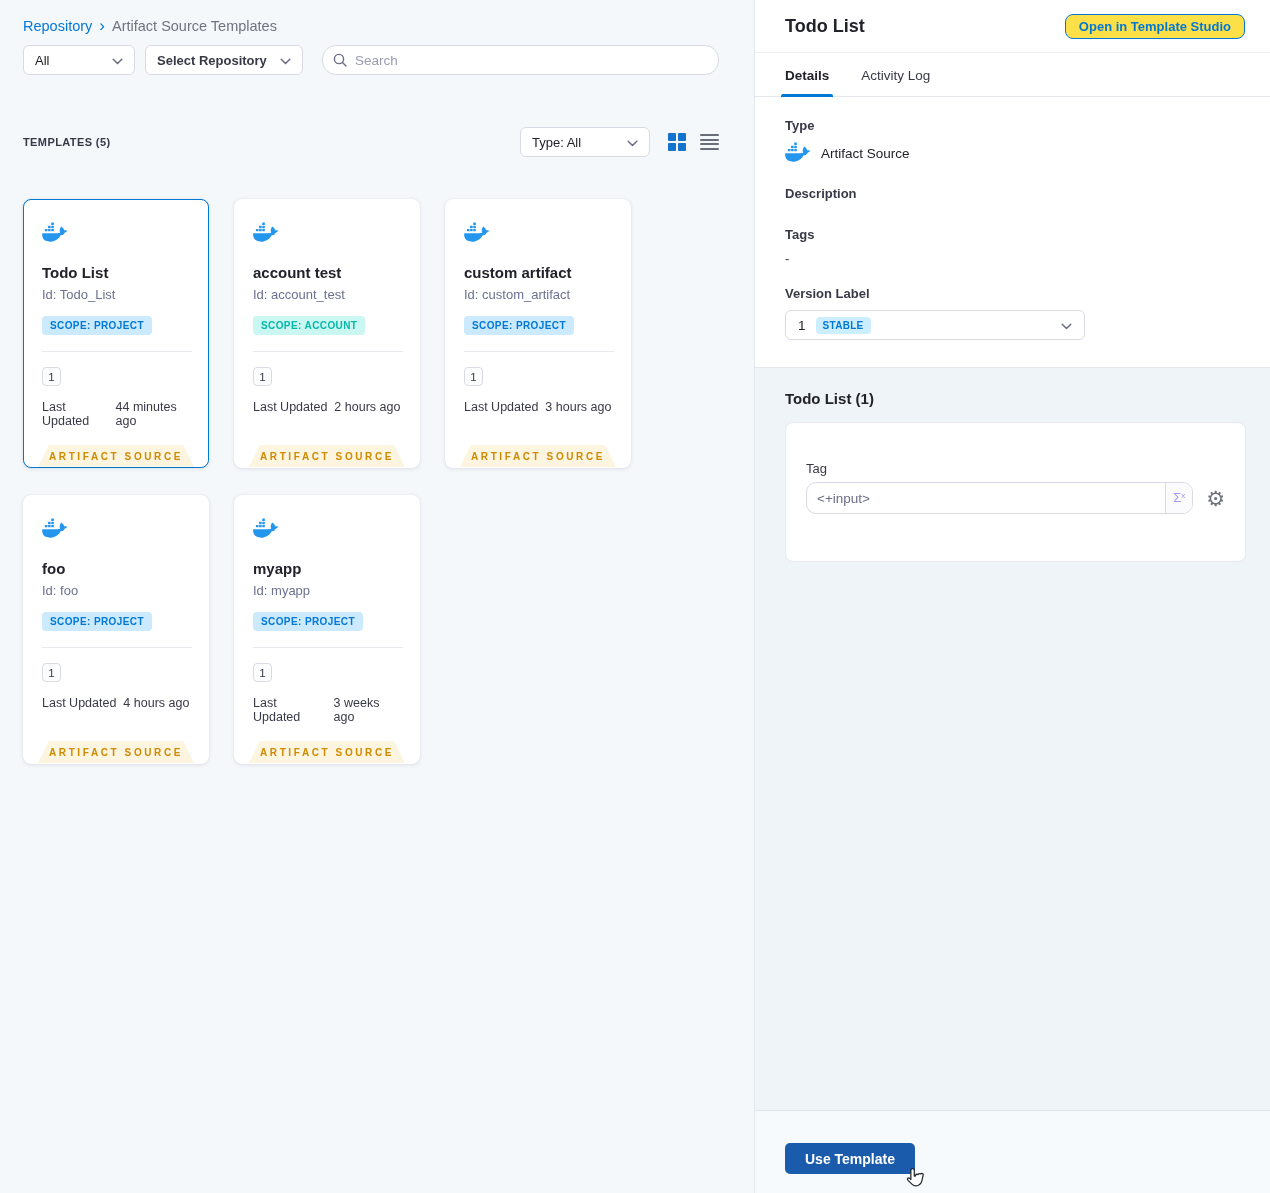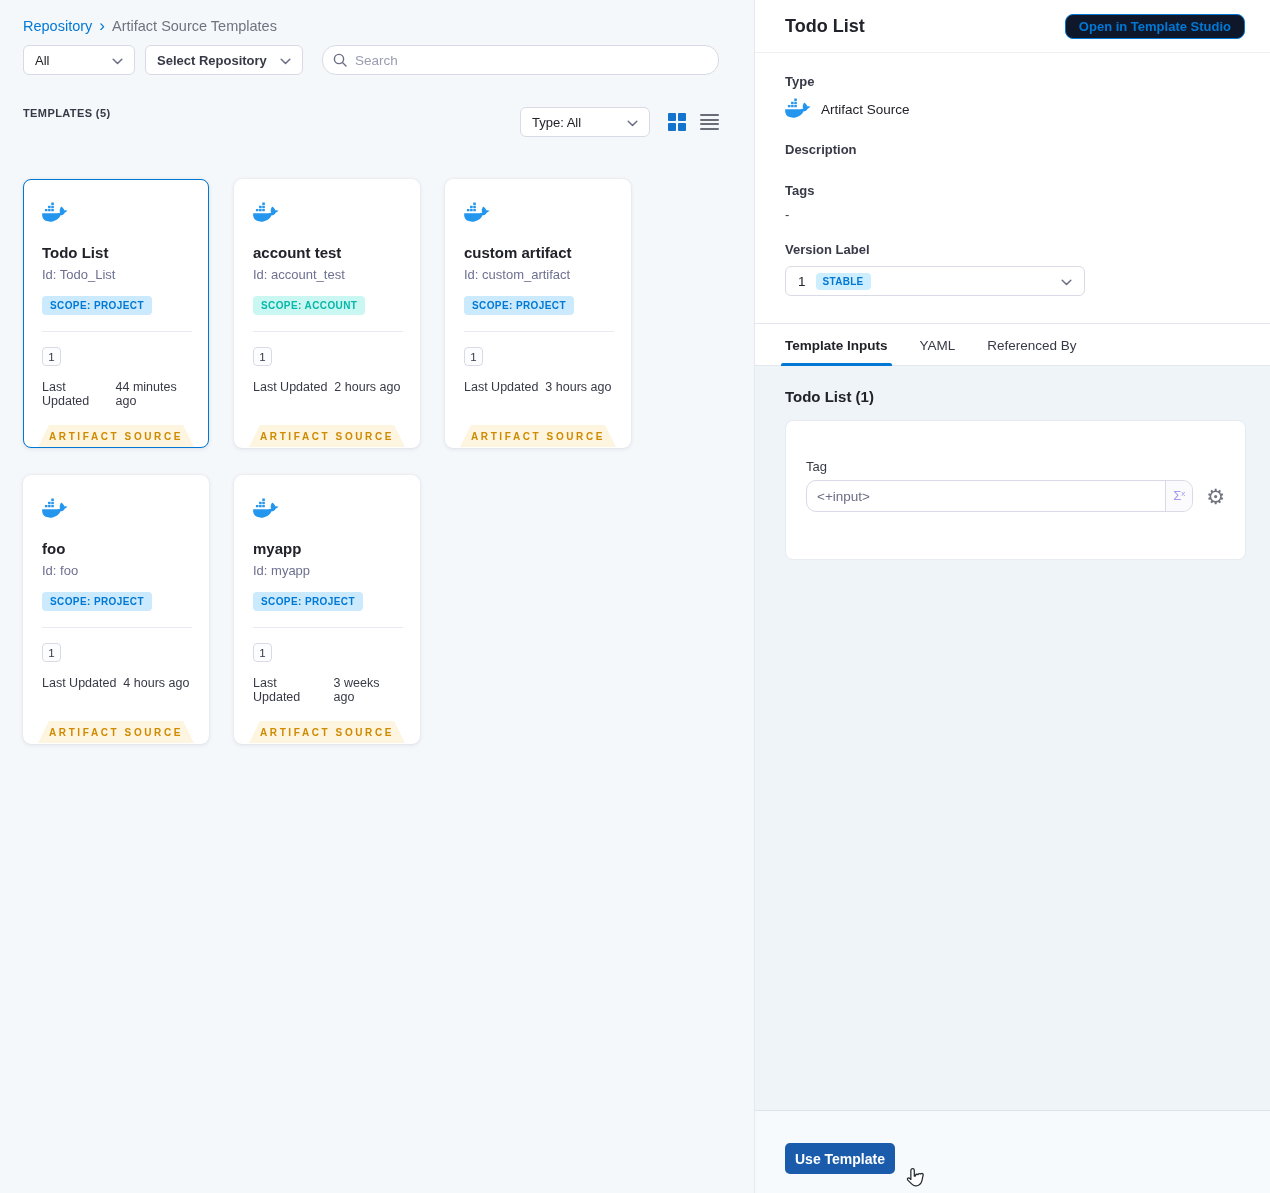--- a/index.html
+++ b/index.html
@@ -22,21 +22,21 @@
   .dd-repo { width:158px; margin-left:10px; font-weight:600; color:#383946; }
   .dd-type { width:130px; }
   .chev { flex:none; margin-left:8px; }
 
   .search-box { flex:1; margin-left:19px; height:30px; background:#fff; border:1px solid #d9dae5;
                 border-radius:14px; display:flex; align-items:center; padding:0 10px; }
   .search-box input { border:none; outline:none; flex:1; font-size:13.5px; margin-left:8px;
                       font-family:"Liberation Sans",sans-serif; color:#383946; background:transparent; }
   .search-box input::placeholder { color:#9a9db1; }
 
-  .list-header { margin-top:32px; display:flex; }
+  .list-header { margin-top:52px; display:flex; align-items:center; }
   .count-label { font-size:11px; font-weight:700; letter-spacing:.4px; color:#383946; }
   .list-header .spacer { flex:1; }
   .view-toggles { display:flex; align-items:center; gap:14px; margin-left:18px; }
   .grid-icon { width:18px; height:18px; display:grid; grid-template-columns:1fr 1fr; gap:2.5px; cursor:pointer; }
   .grid-icon span { background:#1473cd; border-radius:1px; }
   .rows-icon { width:19px; height:16px; display:flex; flex-direction:column; justify-content:space-between; cursor:pointer; }
   .rows-icon span { height:2.4px; background:#676d79; border-radius:1px; }
 
   .cards-grid { margin-top:42px; display:grid; grid-template-columns:repeat(3,186px); column-gap:25px; row-gap:27px; }
   .card { position:relative; width:186px; height:269px; background:#fff; border-radius:8px;
@@ -58,21 +58,21 @@
             background:#fdf5df; color:#cf8a00; font-size:10px; font-weight:700; letter-spacing:2.6px;
             display:flex; align-items:center; justify-content:center;
             clip-path:polygon(7% 0, 93% 0, 100% 100%, 0 100%); }
 
   
   .right { width:515px; display:flex; flex-direction:column; background:#fff; }
 
   .rp-header { height:53px; flex:none; display:flex; align-items:center; justify-content:space-between;
                padding:0 25px 0 30px; border-bottom:1px solid #eef0f4; }
   .rp-title { font-size:18px; font-weight:700; color:#22222a; }
-  .open-btn { height:25px; border:1px solid #0278d5; border-radius:8px; background:#0f172a; color:#0278d5;
+  .open-btn { height:25px; border:1px solid #0278d5; border-radius:8px; background:#fde047; color:#0278d5;
               font-size:13px; font-weight:600; padding:0 13px; cursor:pointer; font-family:"Liberation Sans",sans-serif; }
 
   .tabs { flex:none; display:flex; gap:32px; padding:0 30px; background:#fff; border-bottom:1px solid #e4e7ed; }
   .tab { position:relative; padding:15px 0 13px; font-size:13.5px; color:#383946; cursor:pointer; }
   .tab.active { font-weight:700; color:#22222a; }
   .tab.active::after { content:""; position:absolute; left:-4px; right:-4px; bottom:-1px; height:3px;
                        background:#0278d5; border-radius:2px 2px 0 0; }
   .tabs.tabs2 .tab { padding:14px 0 12px; }
 
   .details-body { flex:none; background:#fff; padding:21px 30px 27px; border-bottom:1px solid #e4e7ed; }
@@ -99,21 +99,21 @@
                     display:flex; align-items:stretch; overflow:hidden; }
   .tag-input-wrap input { flex:1; border:none; outline:none; padding:0 10px; font-size:13.5px; color:#6b6d85;
                           font-family:"Liberation Sans",sans-serif; background:transparent; }
   .expr-btn { width:27px; flex:none; border-left:1px solid #d9dae5; background:#fbfbfd; color:#a29af0;
               display:flex; align-items:flex-start; justify-content:center; padding-top:7px;
               font-size:13px; cursor:pointer; }
   .expr-btn sup { font-size:8px; margin-top:1px; }
   .gear-btn { margin-left:13px; font-size:21px; color:#70727f; line-height:1; cursor:pointer; }
 
   .rp-footer { flex:none; height:83px; background:#f6fafc; border-top:1px solid #dde4ea; padding:32px 30px 0; }
-  .use-btn { width:110px; height:31px; background:#1a5cab; border:none; border-radius:5px; color:#fff;
+  .use-btn { width:130px; height:31px; background:#1a5cab; border:none; border-radius:5px; color:#fff;
              font-size:14px; font-weight:700; cursor:pointer; font-family:"Liberation Sans",sans-serif; }
 
   .cursor { position:absolute; left:903px; top:1167px; z-index:10; pointer-events:none; }
 </style>
 </head>
 <body>
 
 <div class="left">
 
   <div class="breadcrumb">
@@ -278,20 +278,24 @@
     </div>
 </div>
 
 <div class="right">
 
   <div class="rp-header">
     <span class="rp-title">Todo List</span>
     <button class="open-btn">Open in Template Studio</button>
   </div>
 
+  <div class="tabs">
+    <div class="tab active">Details</div>
+    <div class="tab">Activity Log</div>
+  </div>
 
   <div class="details-body">
     <div class="fld-label">Type</div>
     <div class="type-row">
       <span><svg class="docker-icon" width="26" height="20" viewBox="0 0 27 20" fill="currentColor" aria-hidden="true">
     <rect x="3" y="6.8" width="2.7" height="2.5" rx="0.3"></rect>
     <rect x="6.3" y="6.8" width="2.7" height="2.5" rx="0.3"></rect>
     <rect x="9.6" y="6.8" width="2.7" height="2.5" rx="0.3"></rect>
     <rect x="6.3" y="3.5" width="2.7" height="2.5" rx="0.3"></rect>
     <rect x="9.6" y="3.5" width="2.7" height="2.5" rx="0.3"></rect>
@@ -307,25 +311,20 @@
     <div class="version-select">
       <span class="num">1</span>
       <span class="stable-badge">STABLE</span>
       <span class="spacer"></span>
       <span><svg class="chev" width="11" height="7" viewBox="0 0 11 7" fill="none" aria-hidden="true">
     <path d="M1.2 1.3 L5.5 5.5 L9.8 1.3" stroke="#6b6d85" stroke-width="1.5" stroke-linecap="round" stroke-linejoin="round"></path>
   </svg></span>
     </div>
   </div>
 
-  <div class="tabs tabs2">
-    <div class="tab active">Template Inputs</div>
-    <div class="tab">YAML</div>
-    <div class="tab">Referenced By</div>
-  </div>
 
   <div class="inputs-body">
     <div class="inputs-heading">Todo List (1)</div>
     <div class="inputs-card">
       <div class="tag-label">Tag</div>
       <div class="tag-row">
         <div class="tag-input-wrap">
           <input type="text" value="&lt;+input&gt;" style="">
           <div class="expr-btn">
             <span>Σ</span>

